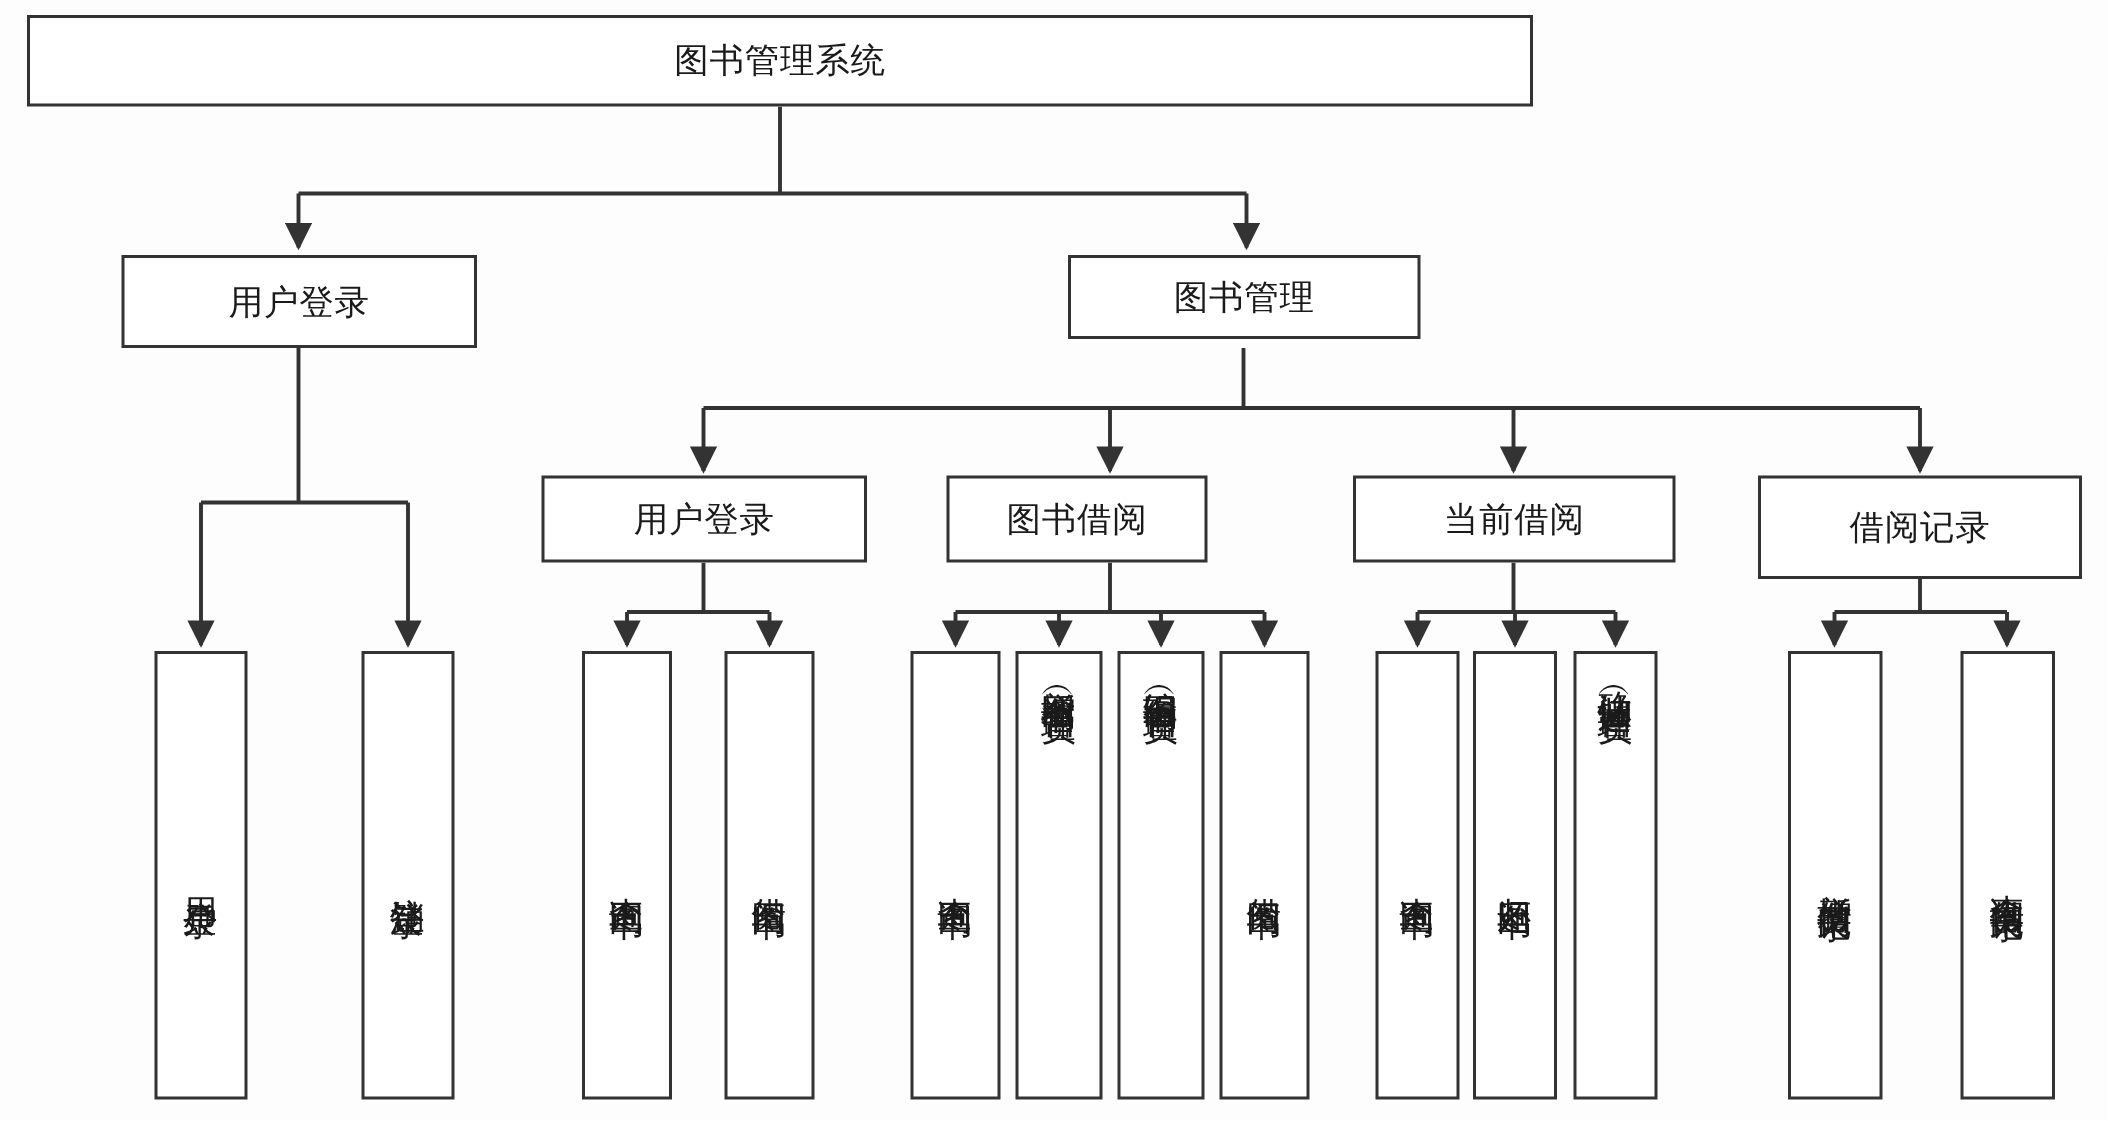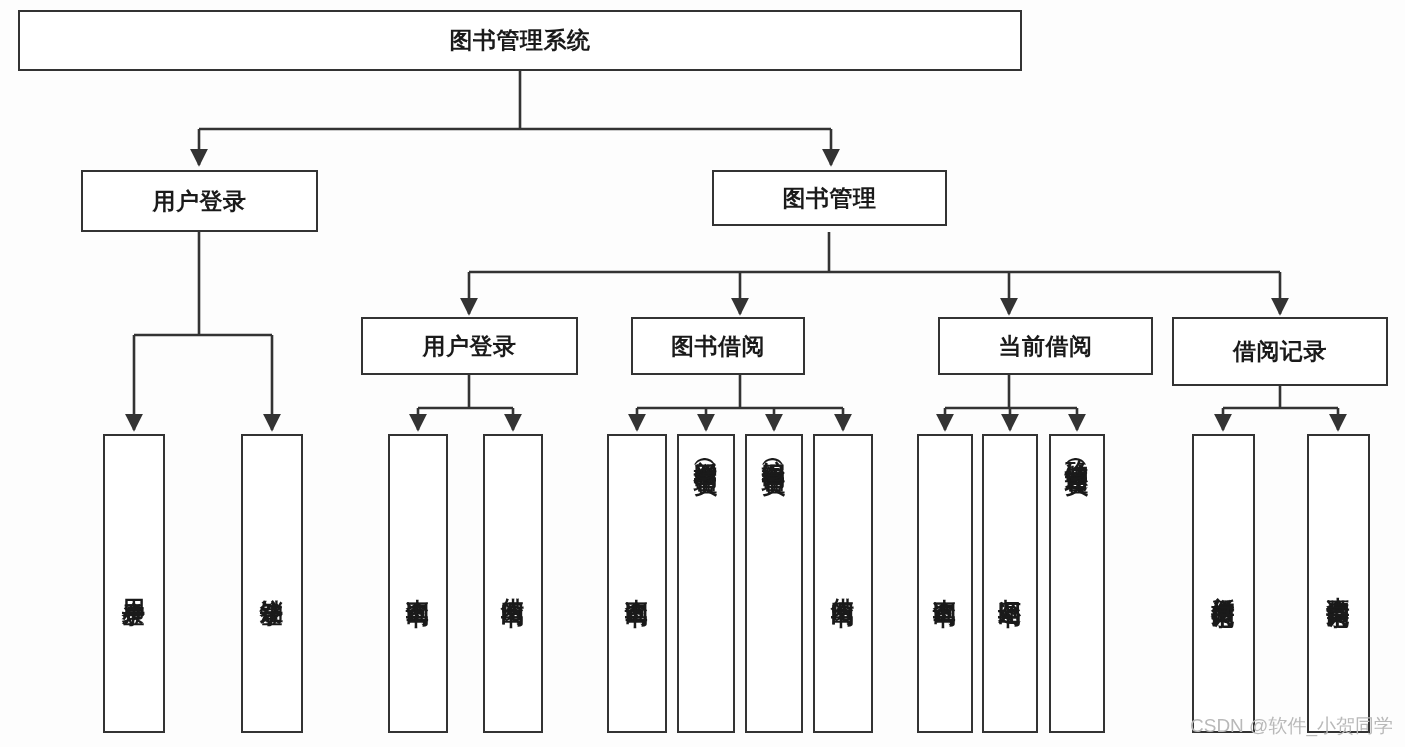--- a/index.html
+++ b/index.html
@@ -35,21 +35,20 @@
     align-items: center;
     justify-content: center;
     color: #1a1a1a;
     z-index: 2;
   }
   .node-label {
     display: block;
     text-align: left;
     line-height: 1.08;
     letter-spacing: 0.5px;
-    font-weight: bold;
   }
   
   .node.horiz .node-label {
     font-size: 23px;
     white-space: nowrap;
   }
   .node.root .node-label { font-size: 23px; }
   
   .node.vert {
     align-items: flex-start;
@@ -145,21 +144,21 @@
   <div class="node horiz" style="left:712px; top:170px; width:235px; height:56px;">
     <span class="node-label">图书管理</span>
   </div>
 
   <div class="node horiz" style="left:361px; top:317px; width:217px; height:58px;">
     <span class="node-label">用户登录</span>
   </div>
   <div class="node horiz" style="left:631px; top:317px; width:174px; height:58px;">
     <span class="node-label">图书借阅</span>
   </div>
-  <div class="node horiz" style="left:902px; top:317px; width:215px; height:58px;margin-left:36px;">
+  <div class="node horiz" style="left:902px; top:317px; width:215px; height:58px;">
     <span class="node-label">当前借阅</span>
   </div>
   <div class="node horiz" style="left:1172px; top:317px; width:216px; height:69px;">
     <span class="node-label">借阅记录</span>
   </div>
 
   <div class="node vert center-text" style="left:103px; top:434px; width:62px; height:299px;">
     <span class="node-label">用户登录</span>
   </div>
   <div class="node vert center-text" style="left:241px; top:434px; width:62px; height:299px;">
@@ -196,15 +195,14 @@
     <span class="node-label">确认归还（管理员）</span>
   </div>
 
   <div class="node vert center-text" style="left:1192px; top:434px; width:63px; height:299px;">
     <span class="node-label">新增借阅记录</span>
   </div>
   <div class="node vert center-text" style="left:1307px; top:434px; width:63px; height:299px;">
     <span class="node-label">查询借阅记录</span>
   </div>
 
-  <div id="watermark">CSDN @软件_小贺同学</div>
 
 </div>
 
 </body></html>

